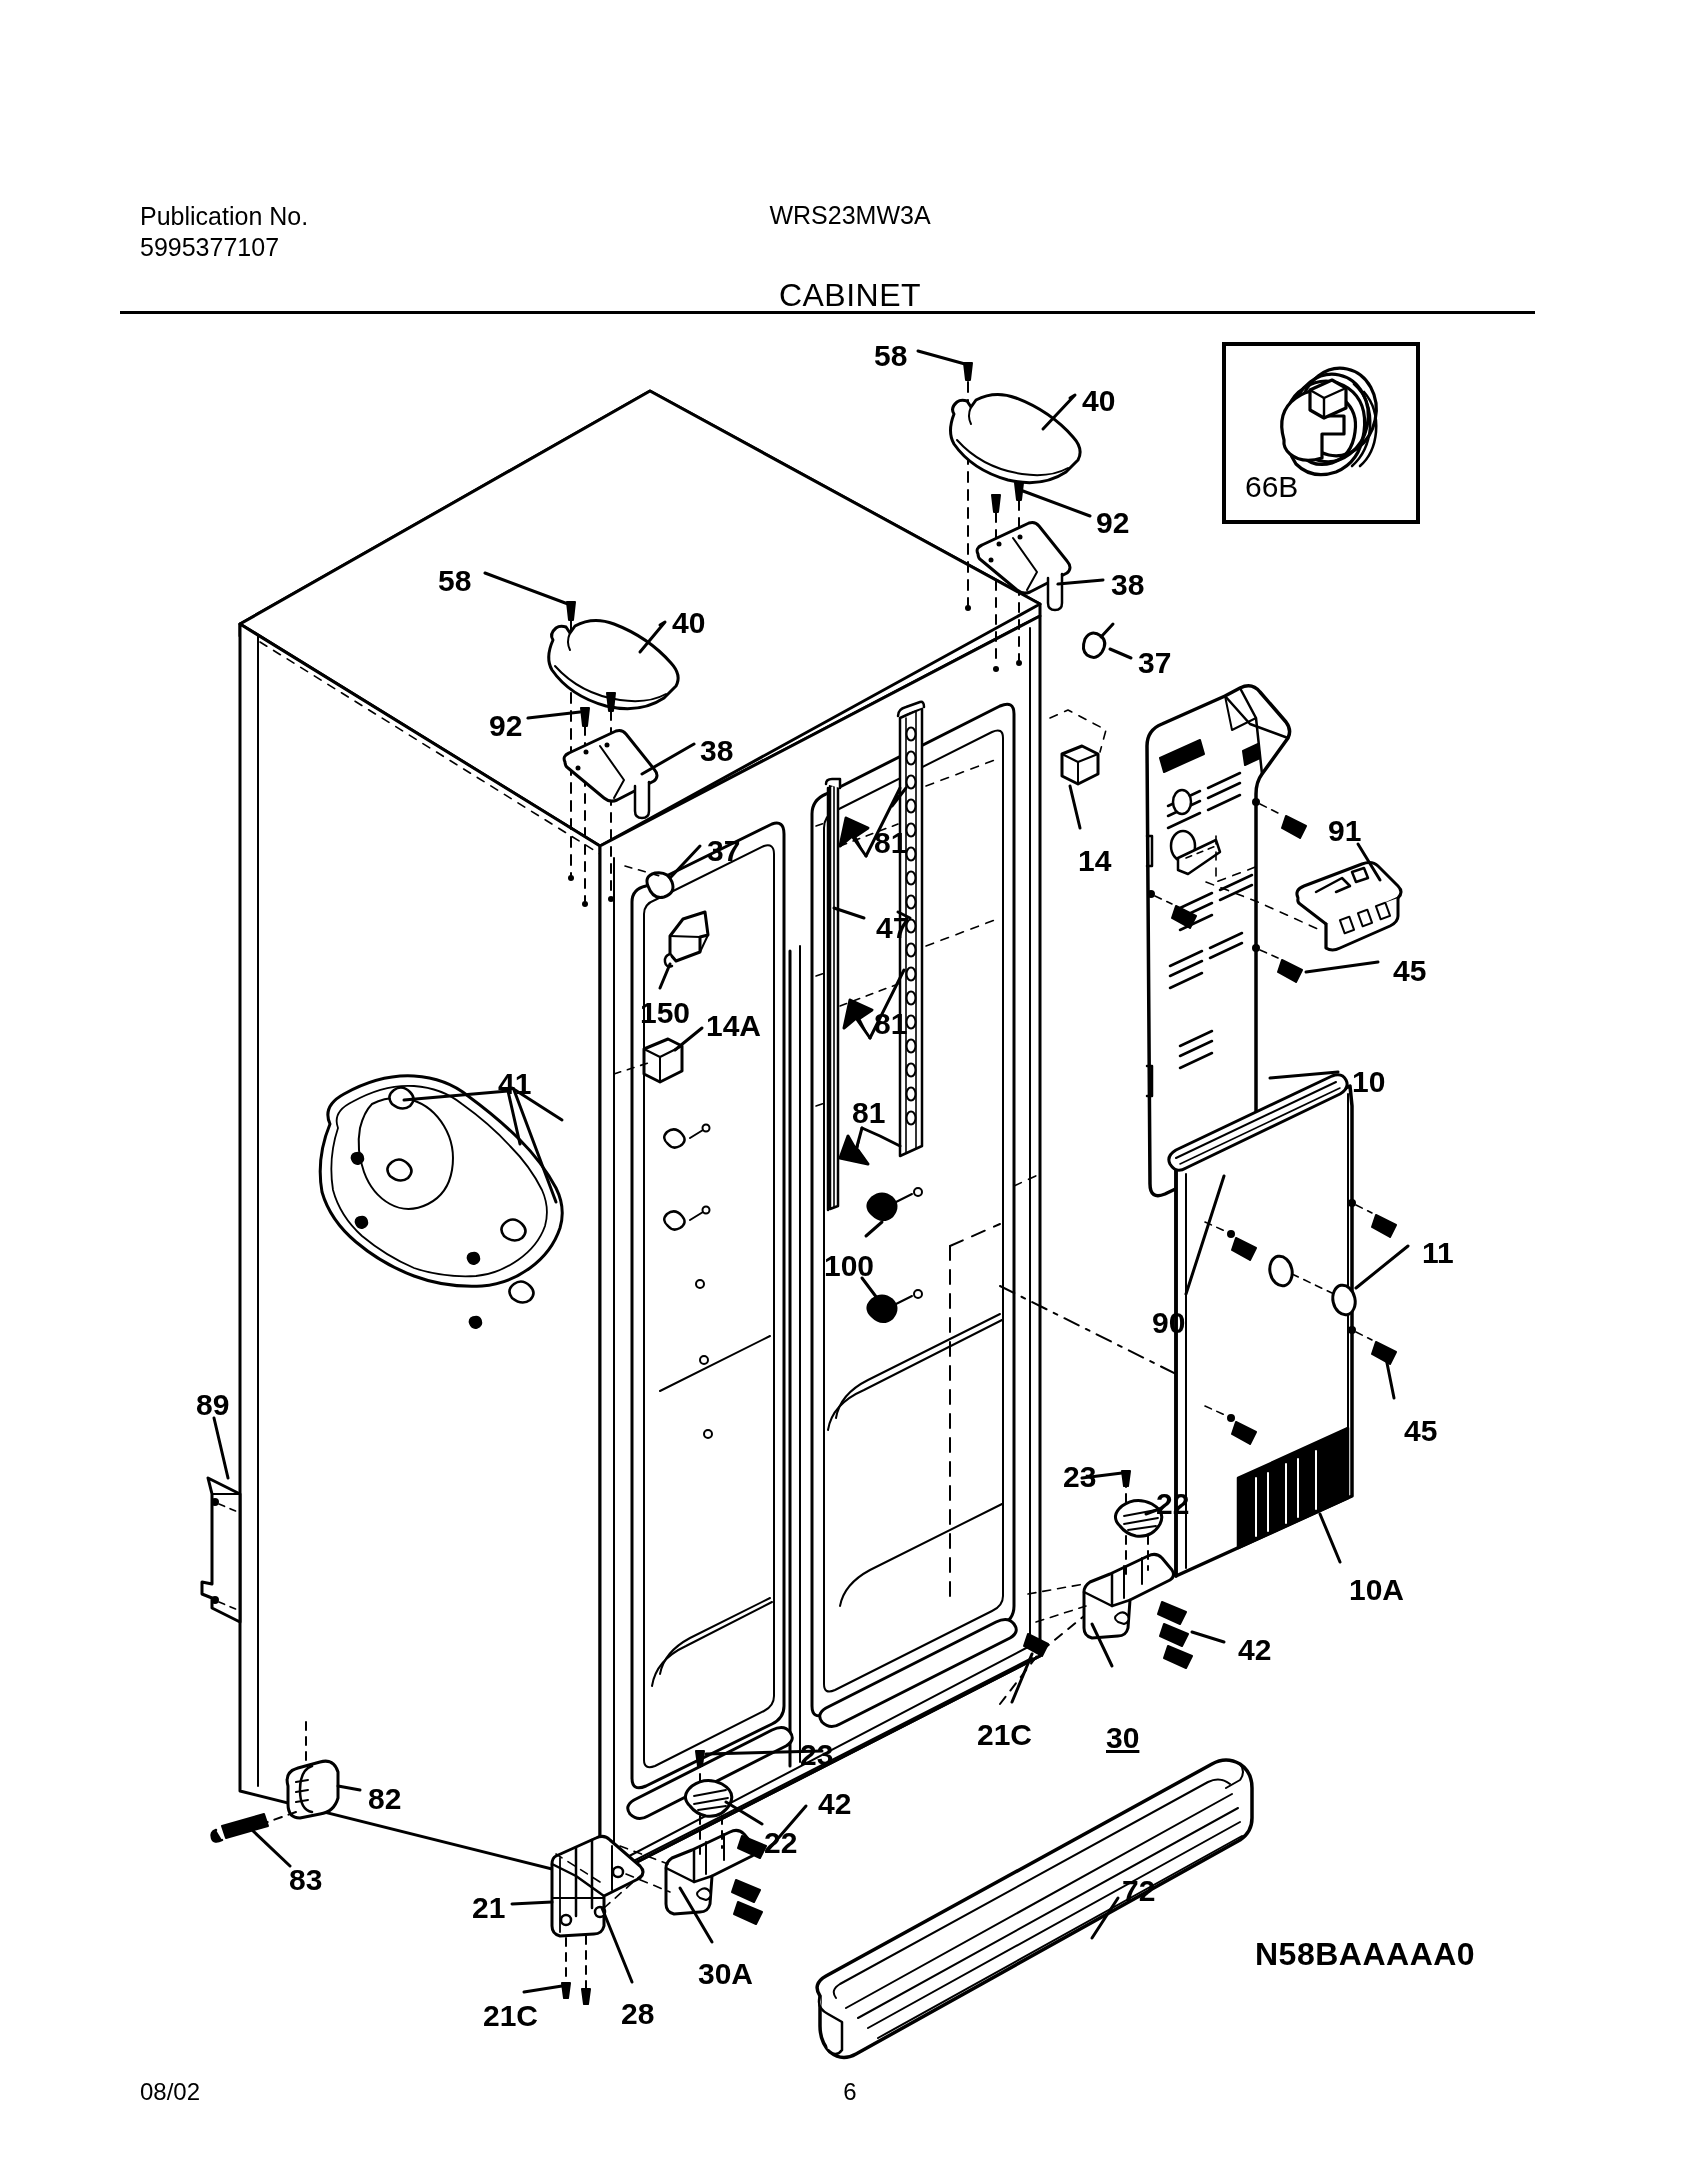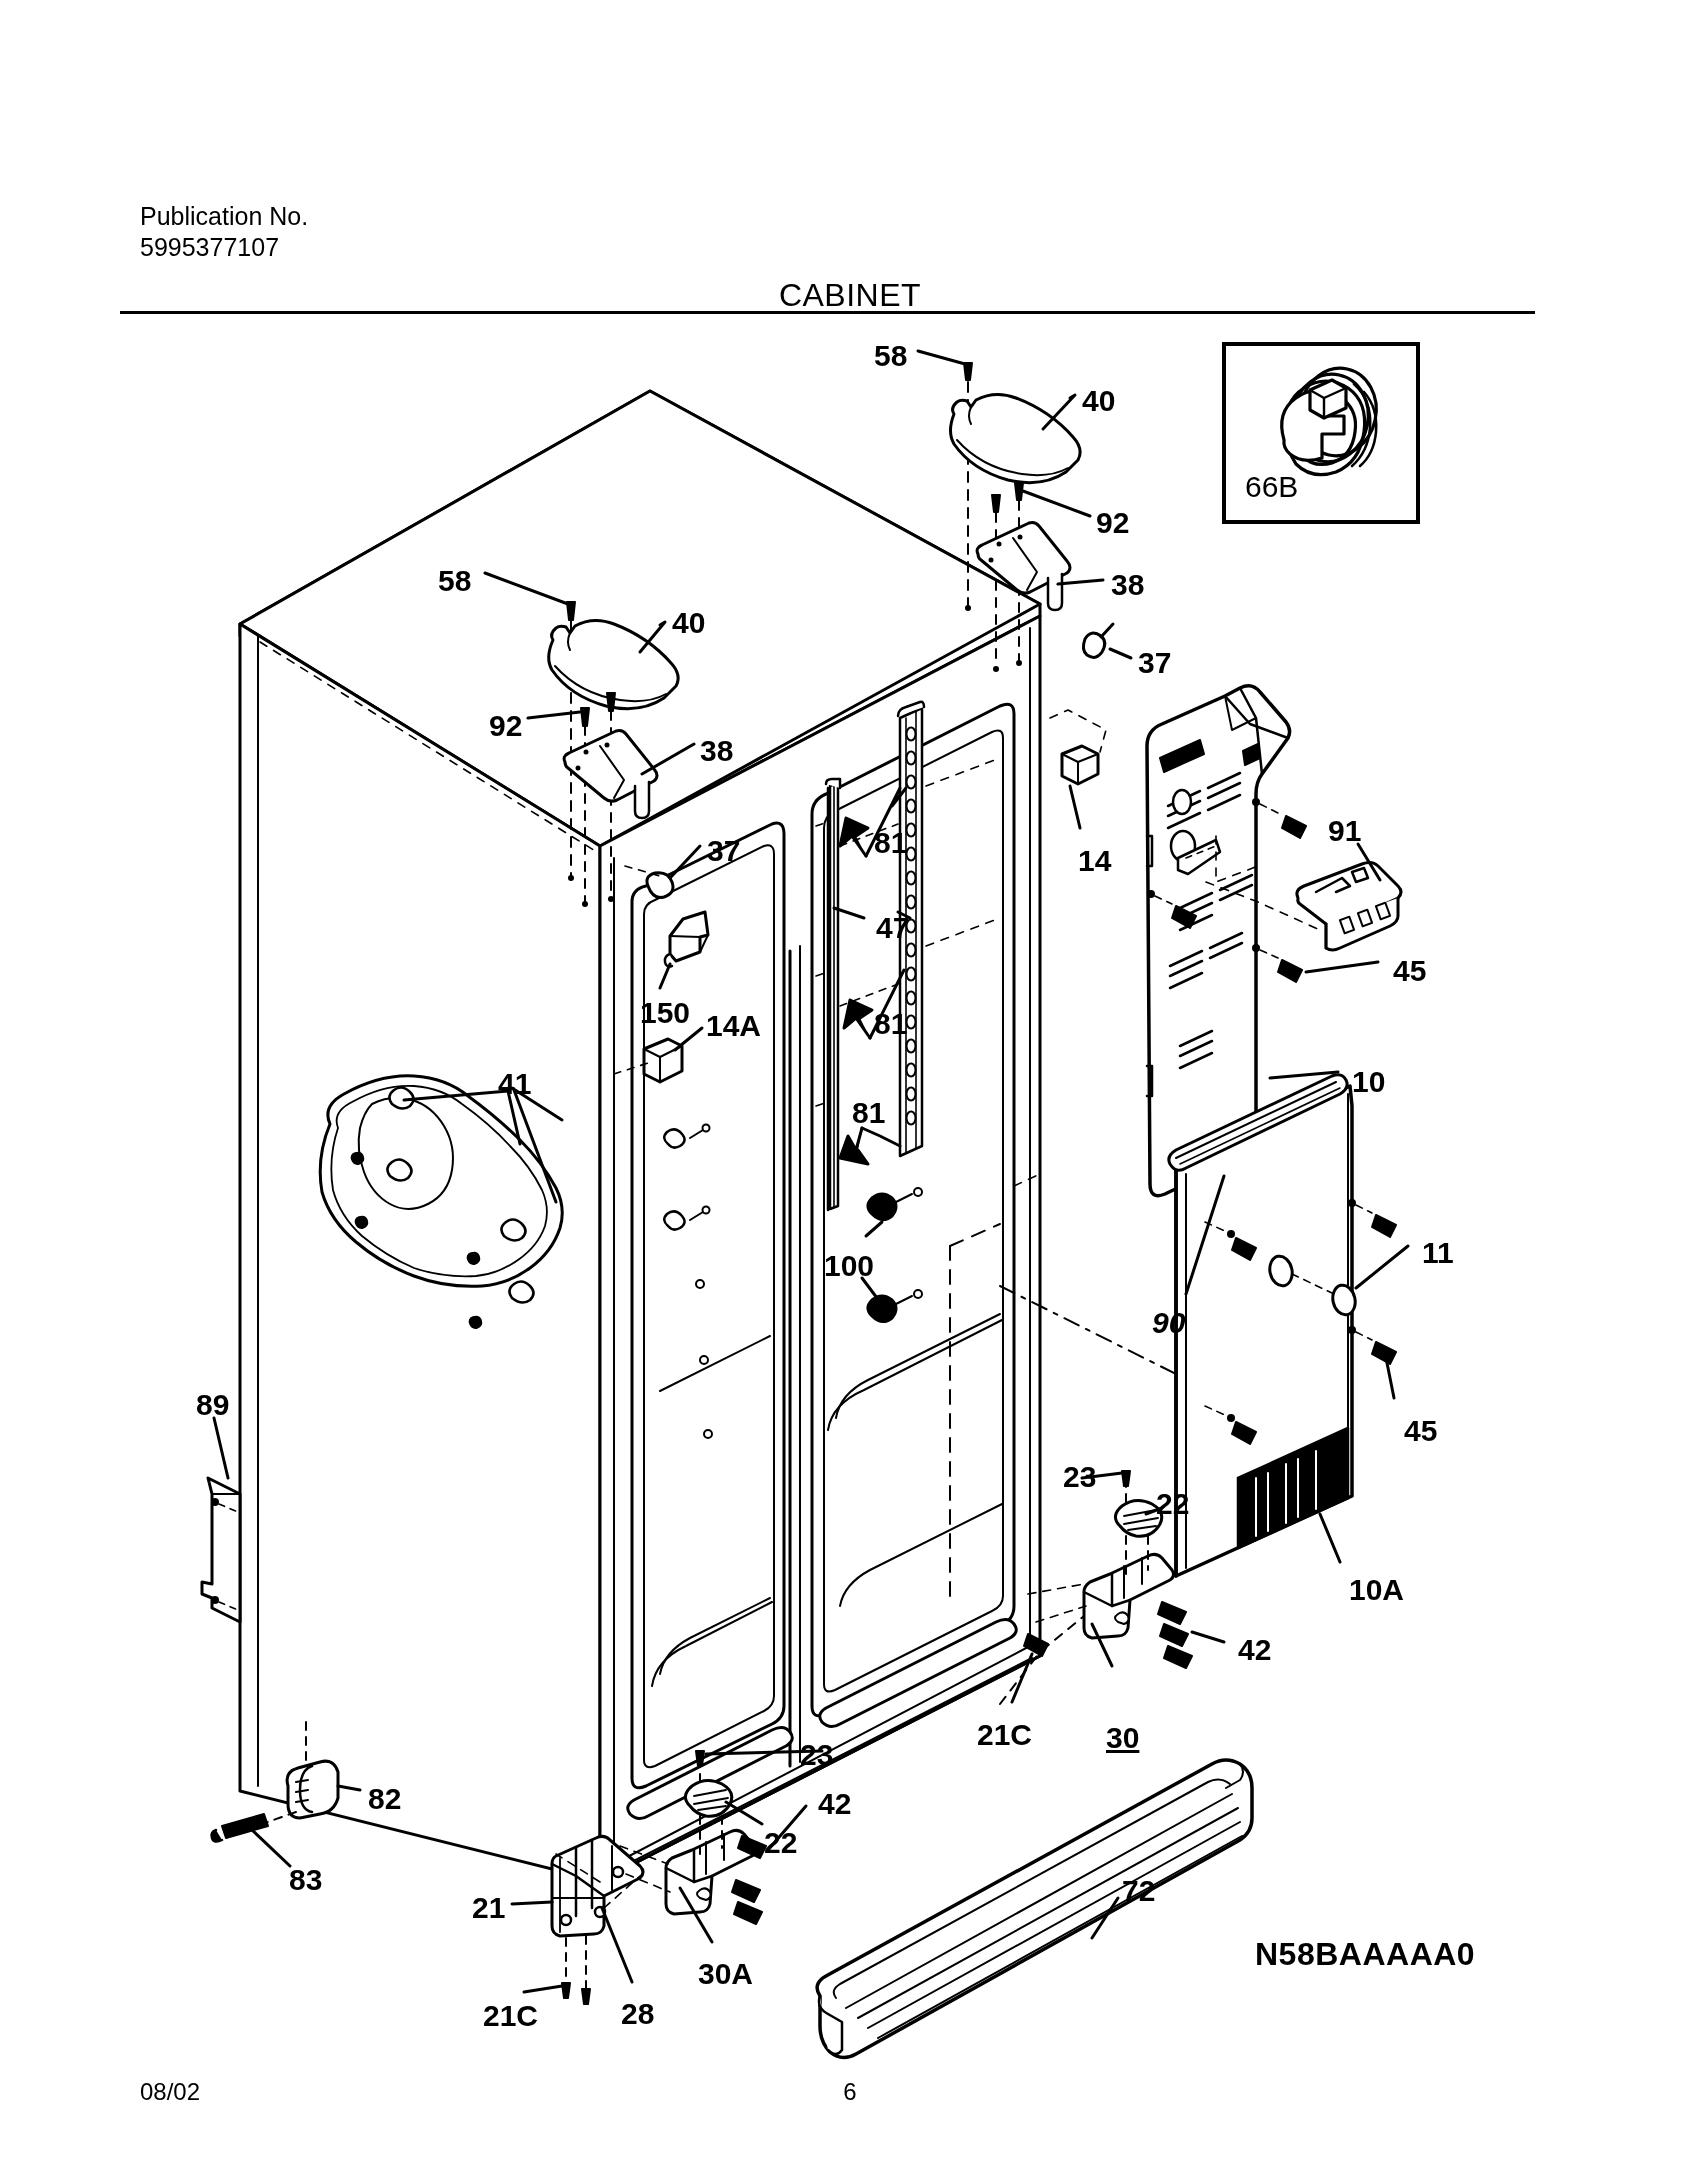--- a/index.html
+++ b/index.html
@@ -37,20 +37,21 @@
 </style>
 </head>
 <body>
 
 <div class="page">
 
   <div class="pub-block">
     <div>Publication No.</div>
     <div>5995377107</div>
   </div>
+  <div class="model-no">WRS23MW3A</div>
   <div class="section-title">CABINET</div>
   <div class="rule"></div>
 
   <svg class="art" viewBox="0 0 1700 2178">
     <g fill="none" stroke="#000" stroke-width="3" stroke-linejoin="round" stroke-linecap="round">
 
       <path d="M650 345 L1040 558 L1040 570 L600 800 L240 590 L240 578 Z" fill="#fff"></path>
       <path d="M650 345 L240 578 L600 800 L1040 558 Z" fill="#fff"></path>
 
       <path d="M240 578 L240 1745 L600 1835 L600 800 Z" fill="#fff"></path>
@@ -528,21 +529,21 @@
       <div class="cal" style="left: 498px; top: 1023px;">41</div>
       <div class="cal" style="left: 874px; top: 782px;">81</div>
       <div class="cal" style="left: 876px; top: 867px;">47</div>
       <div class="cal" style="left: 874px; top: 963px;">81</div>
       <div class="cal" style="left: 852px; top: 1052px;">81</div>
       <div class="cal" style="left: 824px; top: 1205px;">100</div>
       <div class="cal" style="left: 1078px; top: 800px;">14</div>
       <div class="cal" style="left: 1328px; top: 770px;">91</div>
       <div class="cal" style="left: 1393px; top: 910px;">45</div>
       <div class="cal" style="left: 1352px; top: 1021px;">10</div>
-      <div class="cal" style="left: 1152px; top: 1262px; font-style: italic;">90</div>
+      <div class="cal" style="left: 1152px; top: 1262px;">90</div>
       <div class="cal" style="left: 1422px; top: 1192px;">11</div>
       <div class="cal" style="left: 1404px; top: 1370px;">45</div>
       <div class="cal" style="left: 1349px; top: 1529px;">10A</div>
       <div class="cal" style="left: 1063px; top: 1416px;">23</div>
       <div class="cal" style="left: 1156px; top: 1443px;">22</div>
       <div class="cal" style="left: 1238px; top: 1589px;">42</div>
       <div class="cal" style="left: 1106px; top: 1677px; text-decoration: underline;">30</div>
       <div class="cal" style="left: 977px; top: 1674px;">21C</div>
       <div class="cal" style="left: 196px; top: 1344px;">89</div>
       <div class="cal" style="left: 368px; top: 1738px;">82</div>

